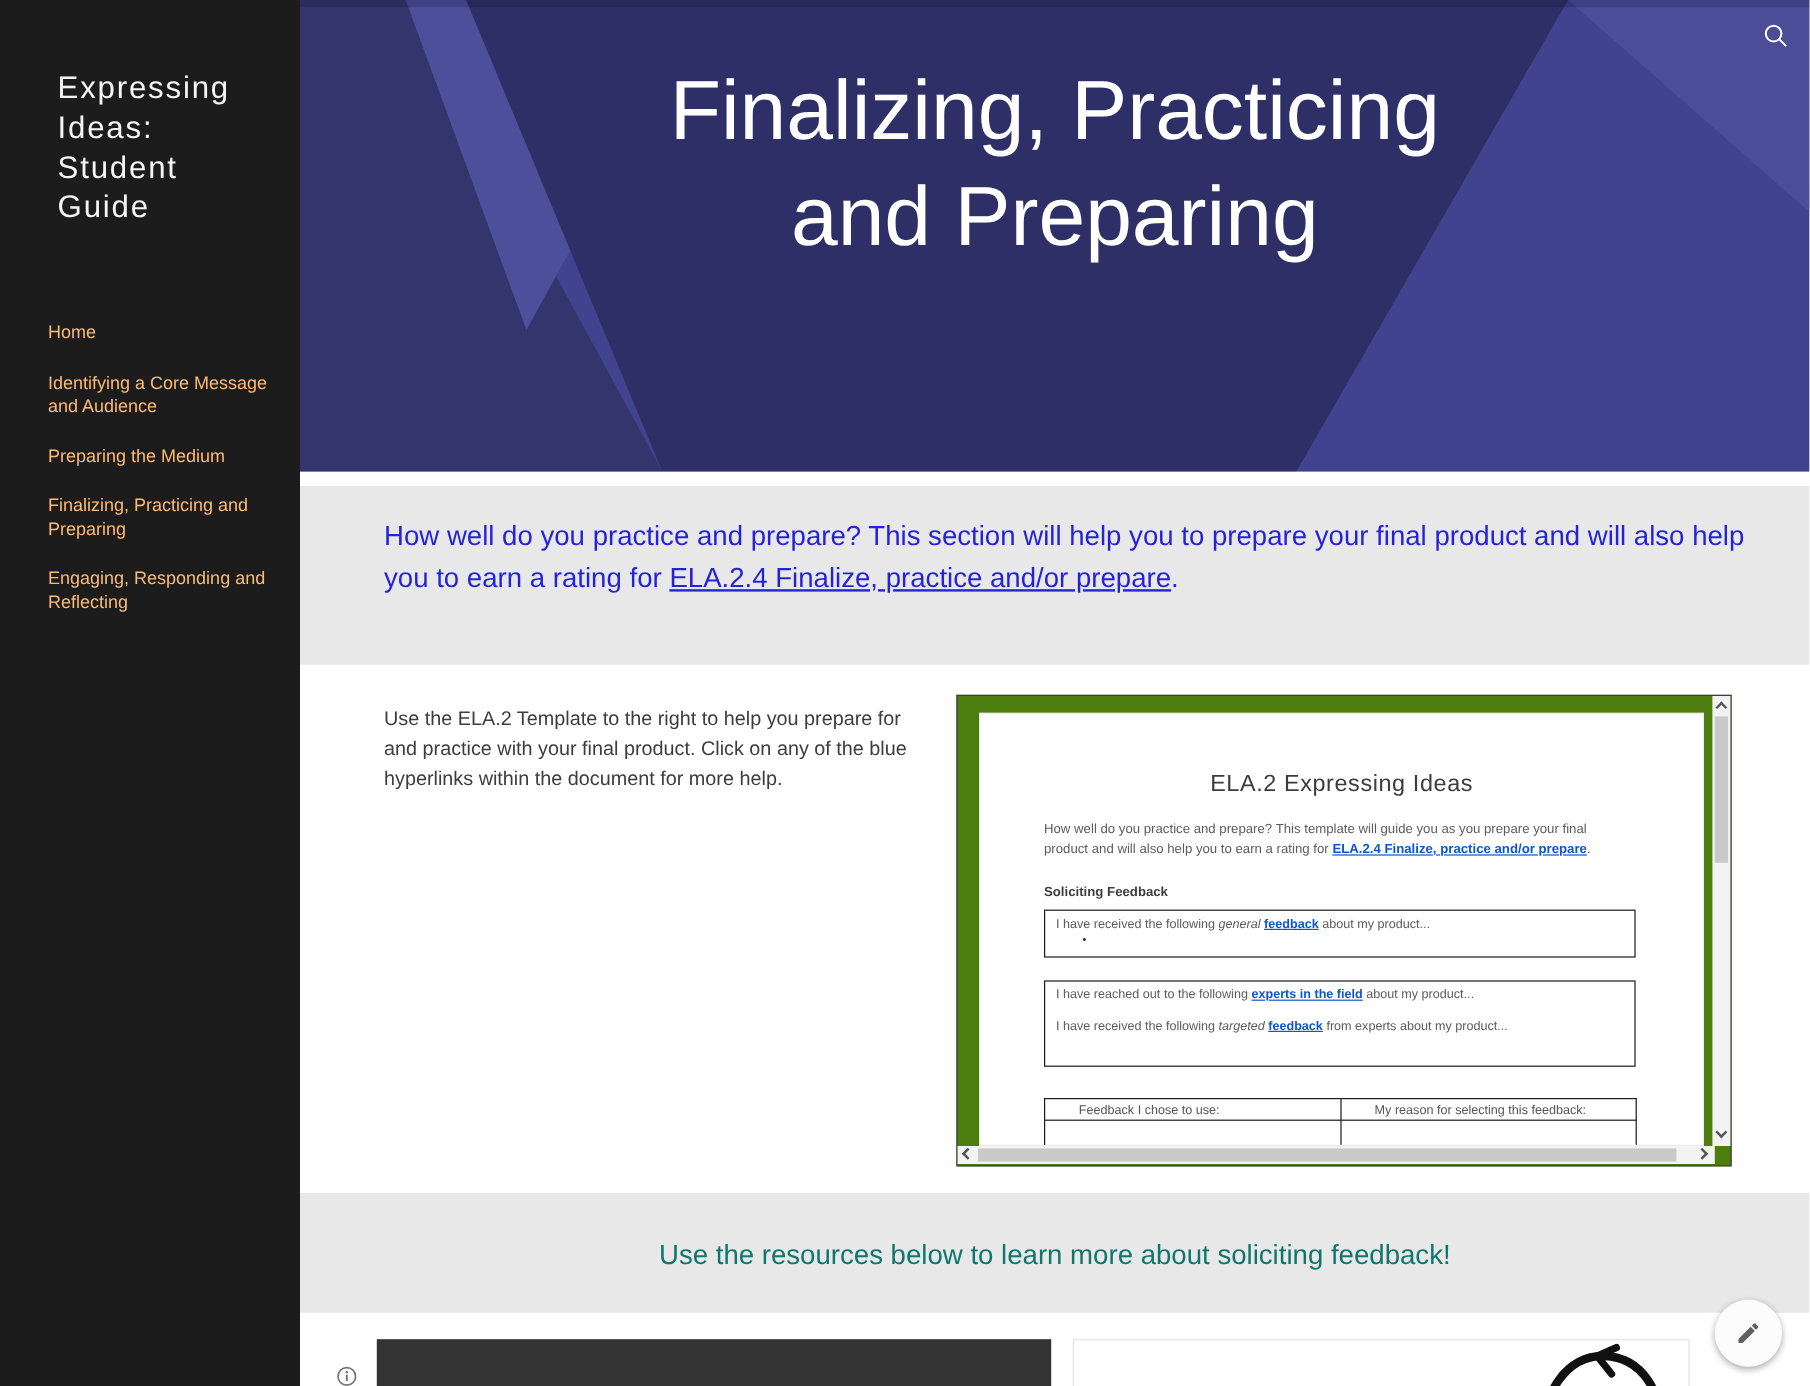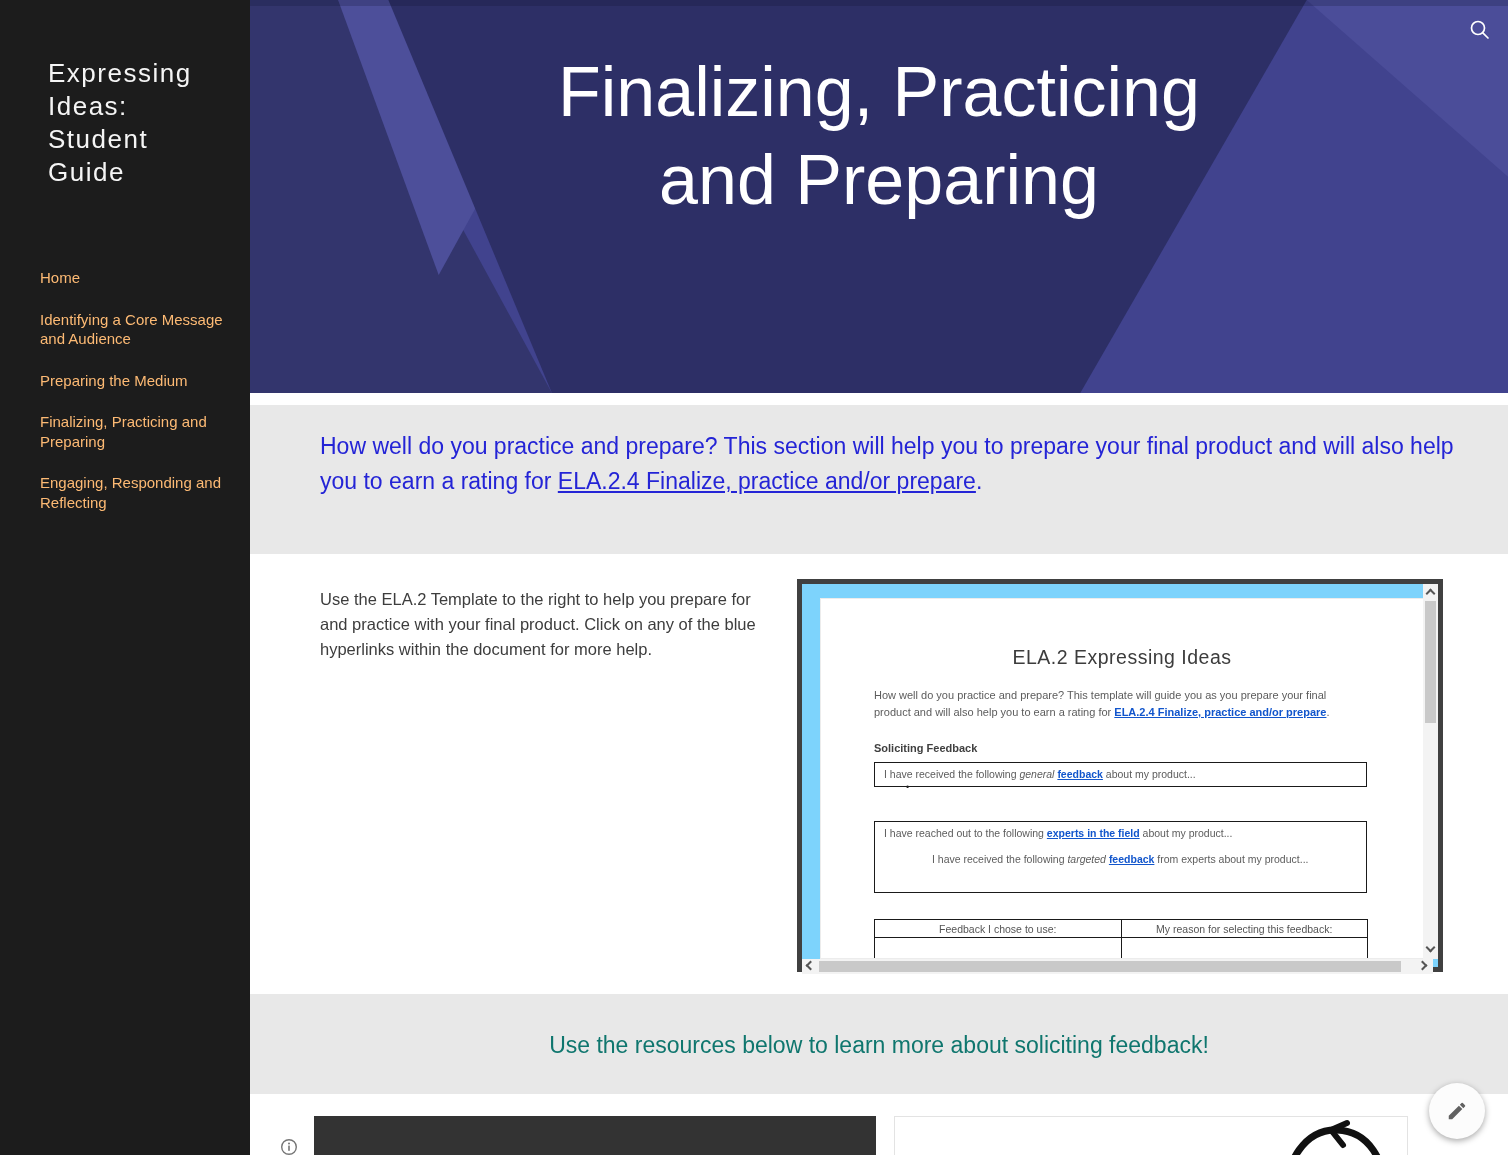--- a/index.html
+++ b/index.html
@@ -39,40 +39,40 @@
   .intro { width:1258px; height:149px; background:#e8e8e8; padding:24px 16px 0 70px;margin-top:12px; }
   .intro p { color:#2424d6; font-size:23px; line-height:35px; }
   .blue-link { color:inherit; text-decoration:underline; cursor:pointer; }
 
   
   .doc-row { position:relative; width:1258px; height:440px; background:#ffffff; }
   .left-text { position:absolute; left:70px; top:33px; width:442px;
                color:#3d3d3d; font-size:16.5px; line-height:25px; }
 
   .doc-embed { position:absolute; left:547px; top:25px; width:646px; height:393px;
-               background:#7dd3fc; border:5px solid #404040; cursor:pointer; }
+               background:#4d7c0f; border:1px solid #404040; cursor:pointer; }
   .doc-page { position:absolute; left:18px; top:14px; width:604px; height:361px;
               background:#ffffff; border:1px solid #ececec; overflow:hidden; }
   .doc-title { position:absolute; top:47px; left:0; width:100%; text-align:center;
                font-size:19.5px; font-weight:400; color:#3c3c3c; letter-spacing:.5px; }
   .doc-intro { position:absolute; left:53px; top:88px; width:490px;
                font-size:11px; line-height:17px; color:#5c5c5c; }
   .doc-link { color:#1155cc; text-decoration:underline; font-weight:bold; cursor:pointer; }
   .doc-heading { position:absolute; left:53px; top:143px; font-size:11px;
                  font-weight:bold; color:#3f3f3f; }
   .doc-box { position:absolute; left:53px; width:493px; border:1.5px solid #1a1a1a;
              font-size:10.5px; color:#5c5c5c; padding:5px 9px; }
-  .box1 { top:163px; height:25px; }
+  .box1 { top:163px; height:40px; }
   .box1 .bullet { margin:2px 0 0 22px; font-size:9px; color:#222; }
   .box2 { top:222px; height:72px; }
-  .box2 .l2 { margin-top:14px;margin-left:48px; }
+  .box2 .l2 { margin-top:14px; }
   .doc-table { position:absolute; left:53px; top:320px; width:494px;
                border-collapse:collapse; table-layout:fixed; }
   .doc-table th, .doc-table td { border:1.5px solid #1a1a1a; font-size:10.5px;
-               font-weight:400; color:#555; text-align:center; }
+               font-weight:400; color:#555; text-align:left;padding-left:28px; }
   .doc-table th { height:18px; }
   .doc-table td { height:25px; }
 
   
   .vscroll { position:absolute; right:0; top:0; width:15px; height:375px;
              background:#f3f3f3; cursor:pointer; }
   .vthumb { position:absolute; left:2px; top:17px; width:11px; height:122px; background:#c9c9c9; }
   .hscroll { position:absolute; left:0; top:375px; width:631px; height:15px;
              background:#f3f3f3; cursor:pointer; }
   .hthumb { position:absolute; left:17px; top:2px; width:582px; height:11px; background:#c9c9c9; }

